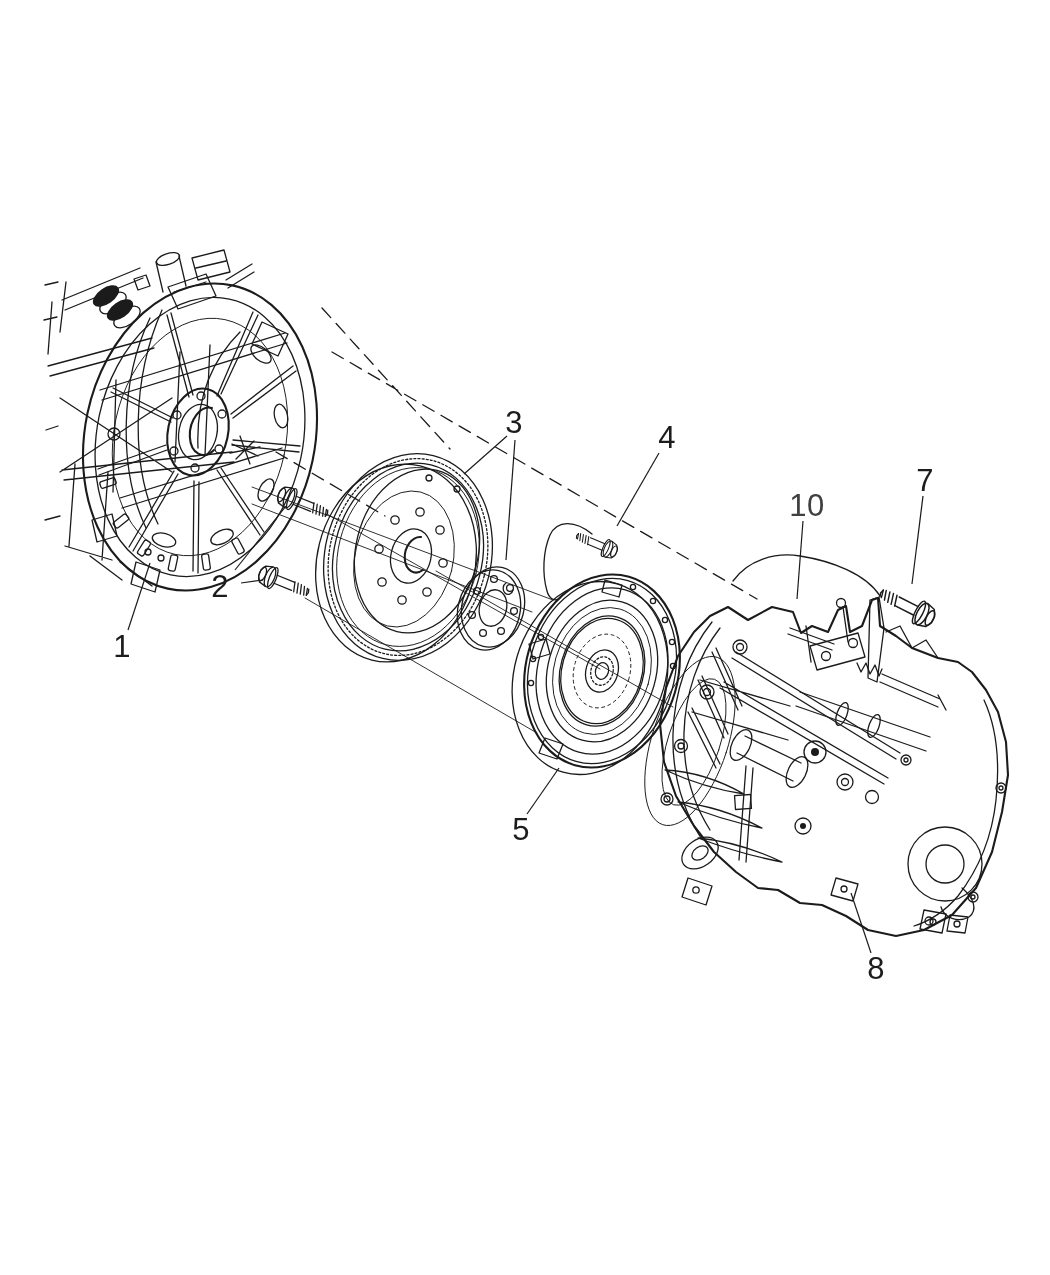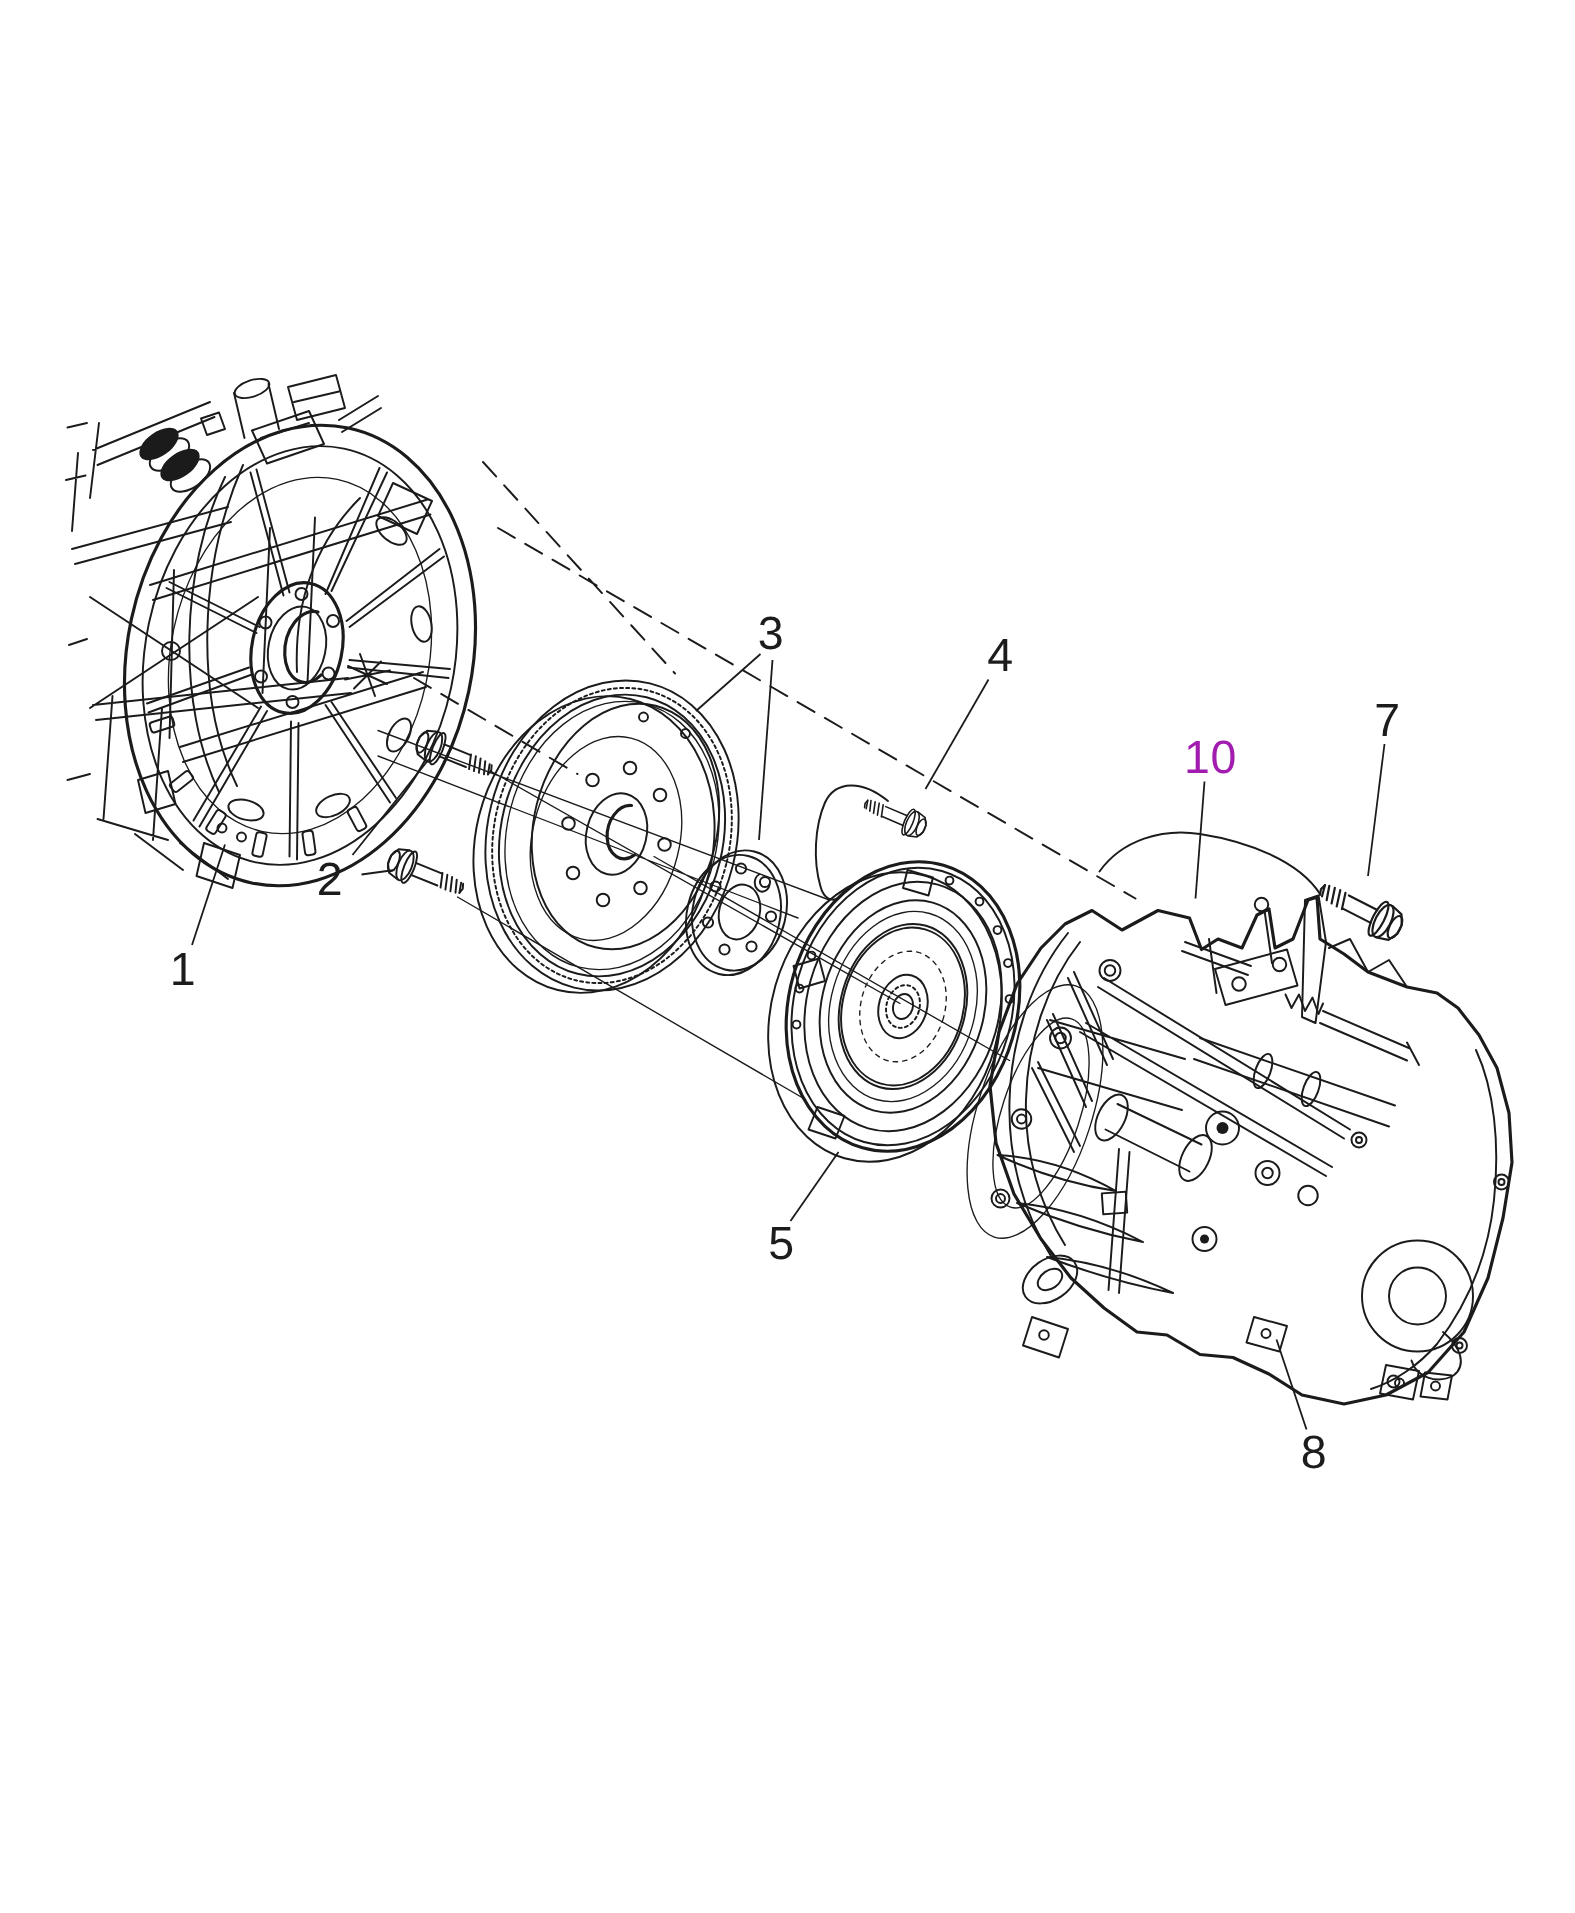--- a/index.html
+++ b/index.html
@@ -290,14 +290,14 @@
       </g>
 </svg>
 
 <div class="callout" style="left: 122px; top: 646px; color: rgb(28, 28, 28);">1</div>
     <div class="callout" style="left: 220px; top: 586px; color: rgb(28, 28, 28);">2</div>
     <div class="callout" style="left: 514px; top: 422px; color: rgb(28, 28, 28);">3</div>
     <div class="callout" style="left: 667px; top: 437px; color: rgb(28, 28, 28);">4</div>
     <div class="callout" style="left: 521px; top: 829px; color: rgb(28, 28, 28);">5</div>
     <div class="callout" style="left: 925px; top: 480px; color: rgb(28, 28, 28);">7</div>
     <div class="callout" style="left: 876px; top: 968px; color: rgb(28, 28, 28);">8</div>
-    <div class="callout" style="left: 807px; top: 505px; color: #a21caf;">10</div>
+    <div class="callout" style="left: 807px; top: 505px; color: #404040;">10</div>
   </div>
 
 </body></html>

